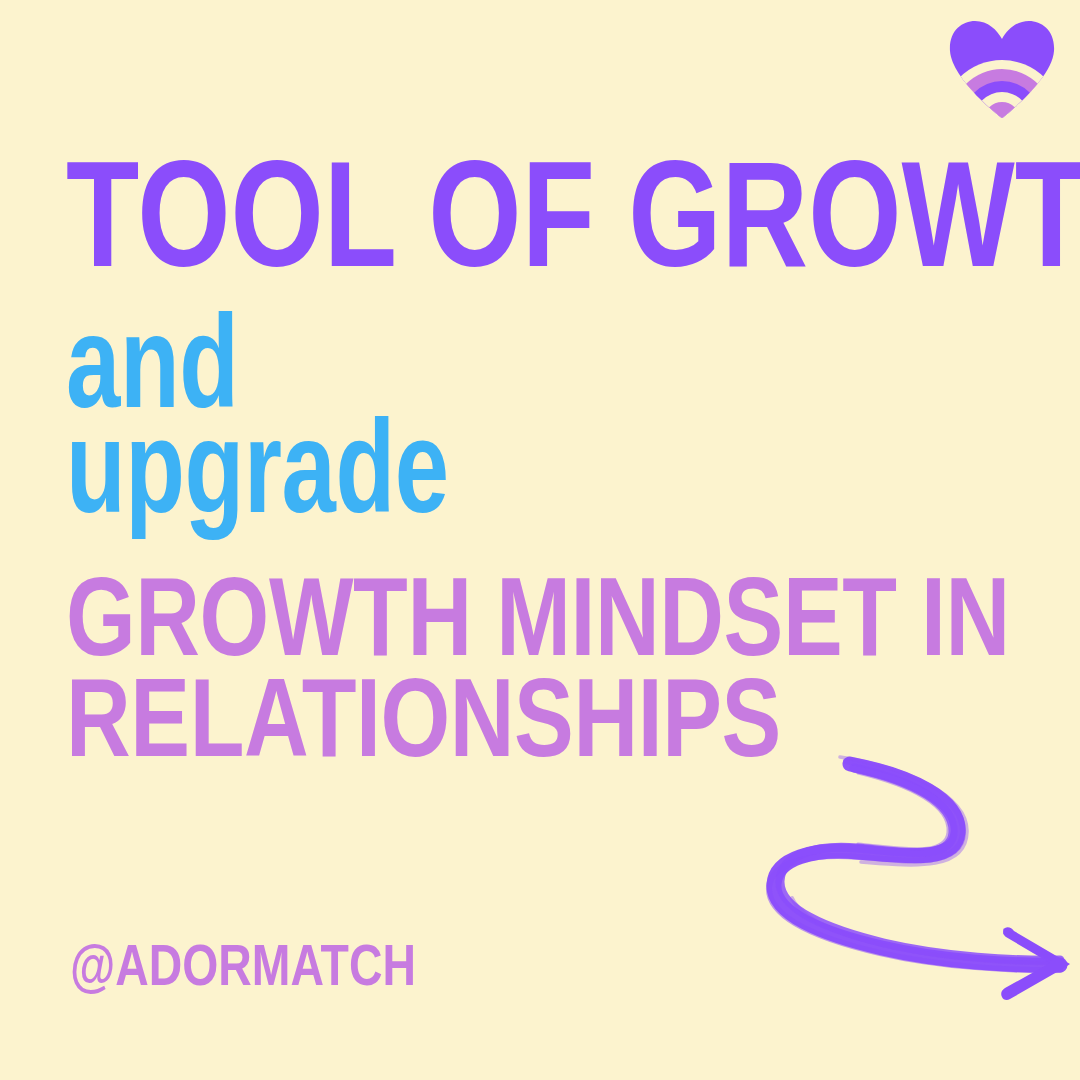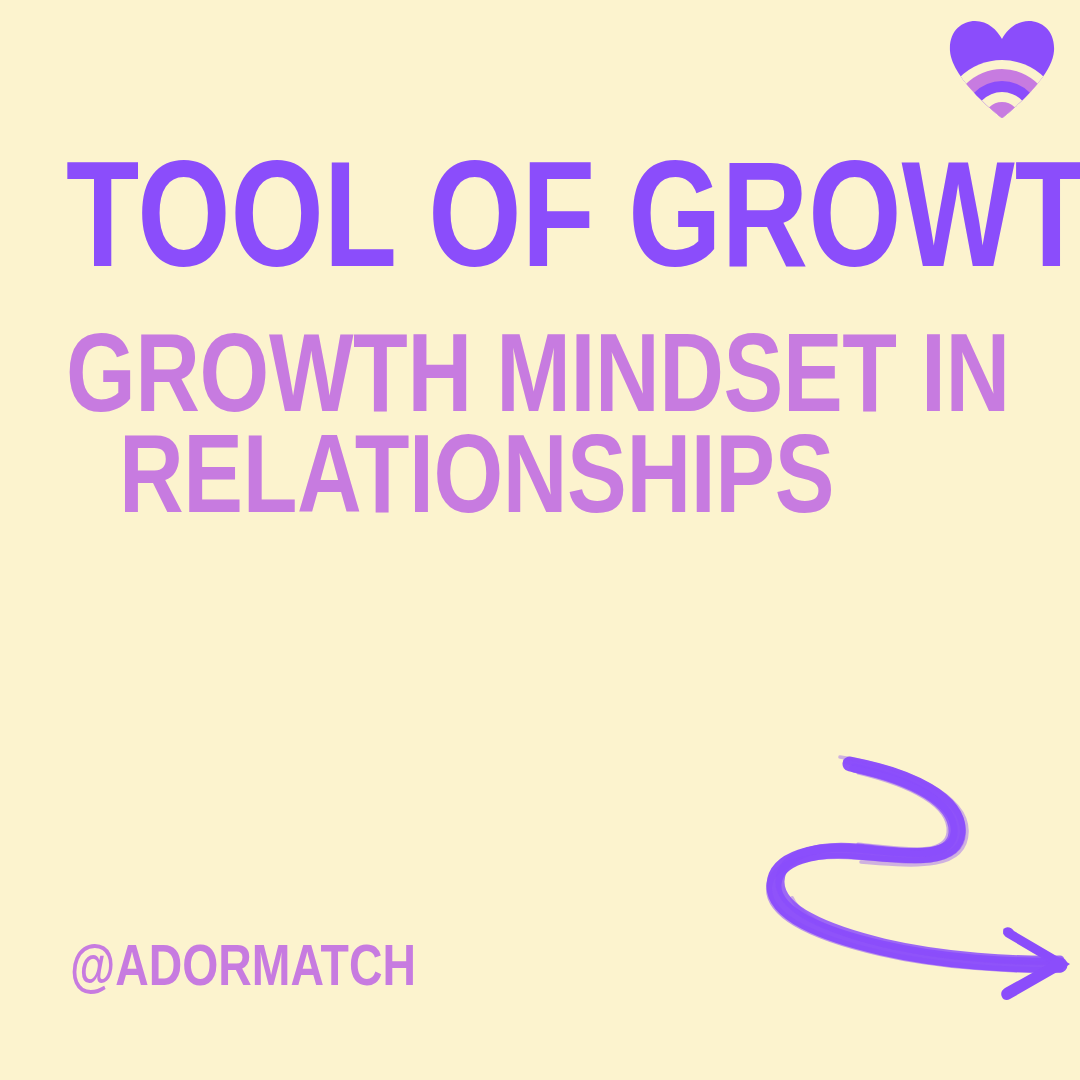--- a/index.html
+++ b/index.html
@@ -58,21 +58,21 @@
   .sub-wrap { margin-top: 28px; }
   .l-sub {
     font-size: 132px;
     color: #3db2f5;
     transform: scaleX(0.74);
     line-height: 0.84;
   }
   .l-sub2 { margin-top: -6px; }
 
   
-  .body-wrap { margin-top: 44px; text-align: right; }
+  .body-wrap { margin-top: 44px; }
   .l-body {
     font-size: 112px;
     color: #c77be0;
     transform: scaleX(0.80);
     line-height: 0.90;
   }
 
   
   .handle {
     position: absolute;
@@ -125,20 +125,24 @@
 
         <path d="M56 84 A 18 18 0 0 1 74 102 L 74 112 L 38 112 L 38 102 A 18 18 0 0 1 56 84 Z" fill="#c77be0"></path>
       </g>
     </svg>
   </div>
 
   <div class="headline-block">
 
     <span class="line l-title">TOOL OF GROWTH</span>
 
+    <div class="sub-wrap">
+      <span class="line l-sub">and</span>
+      <span class="line l-sub l-sub2">upgrade</span>
+    </div>
 
     <div class="body-wrap">
       <span class="line l-body">GROWTH MINDSET IN</span>
       <span class="line l-body">RELATIONSHIPS</span>
     </div>
 
   </div>
 
   <div class="handle">@ADORMATCH</div>
 

